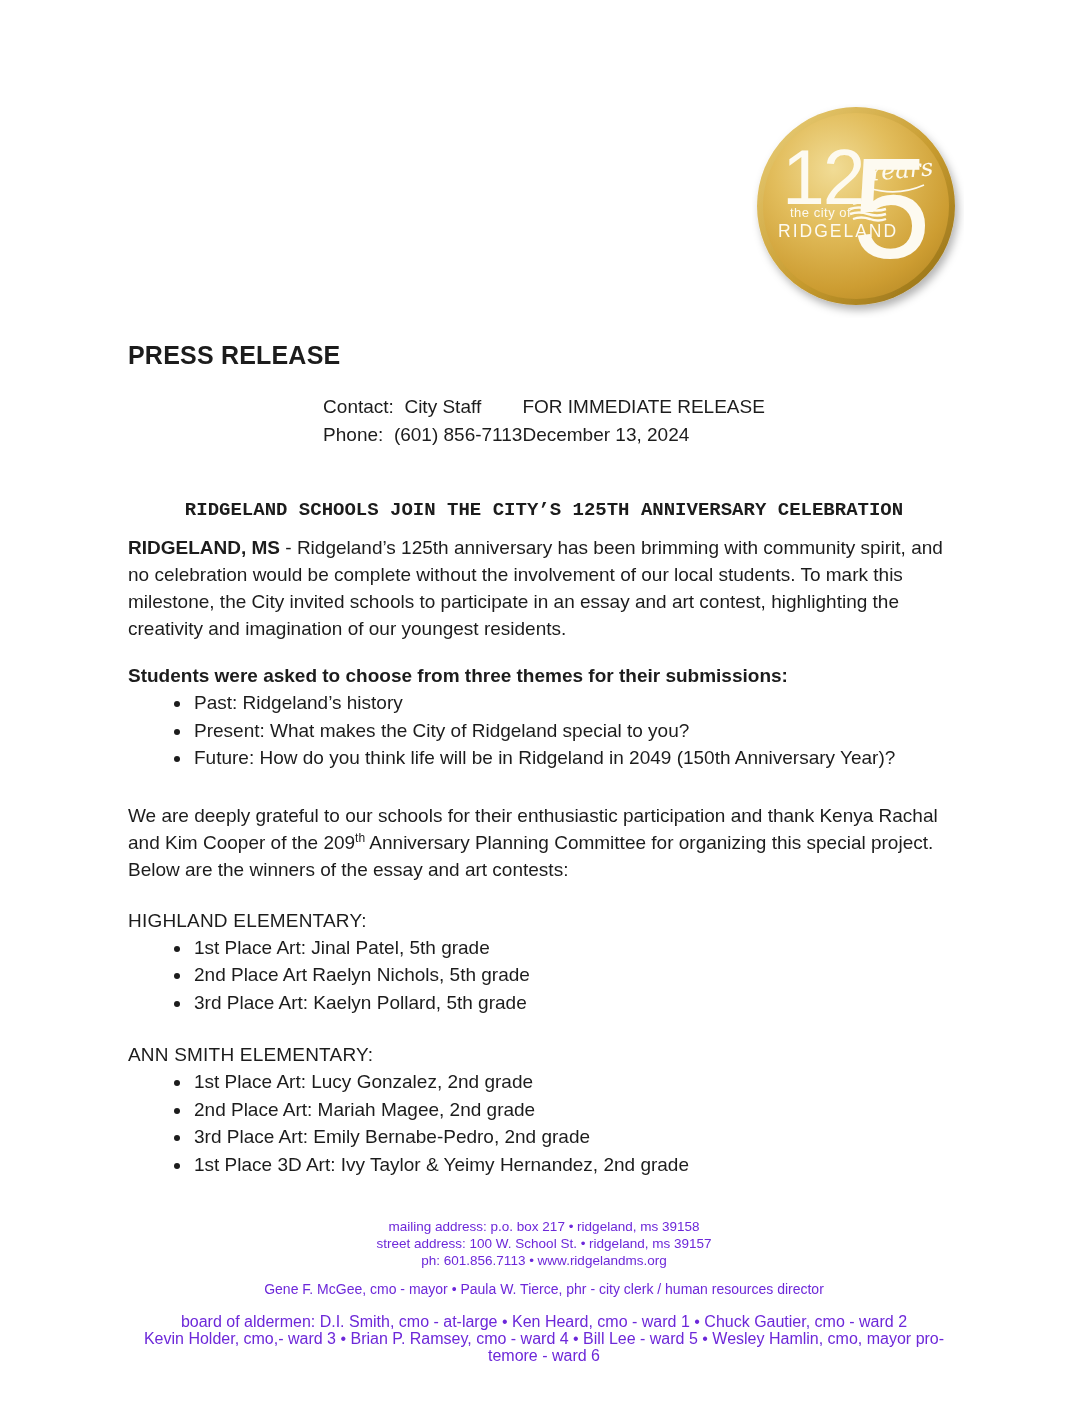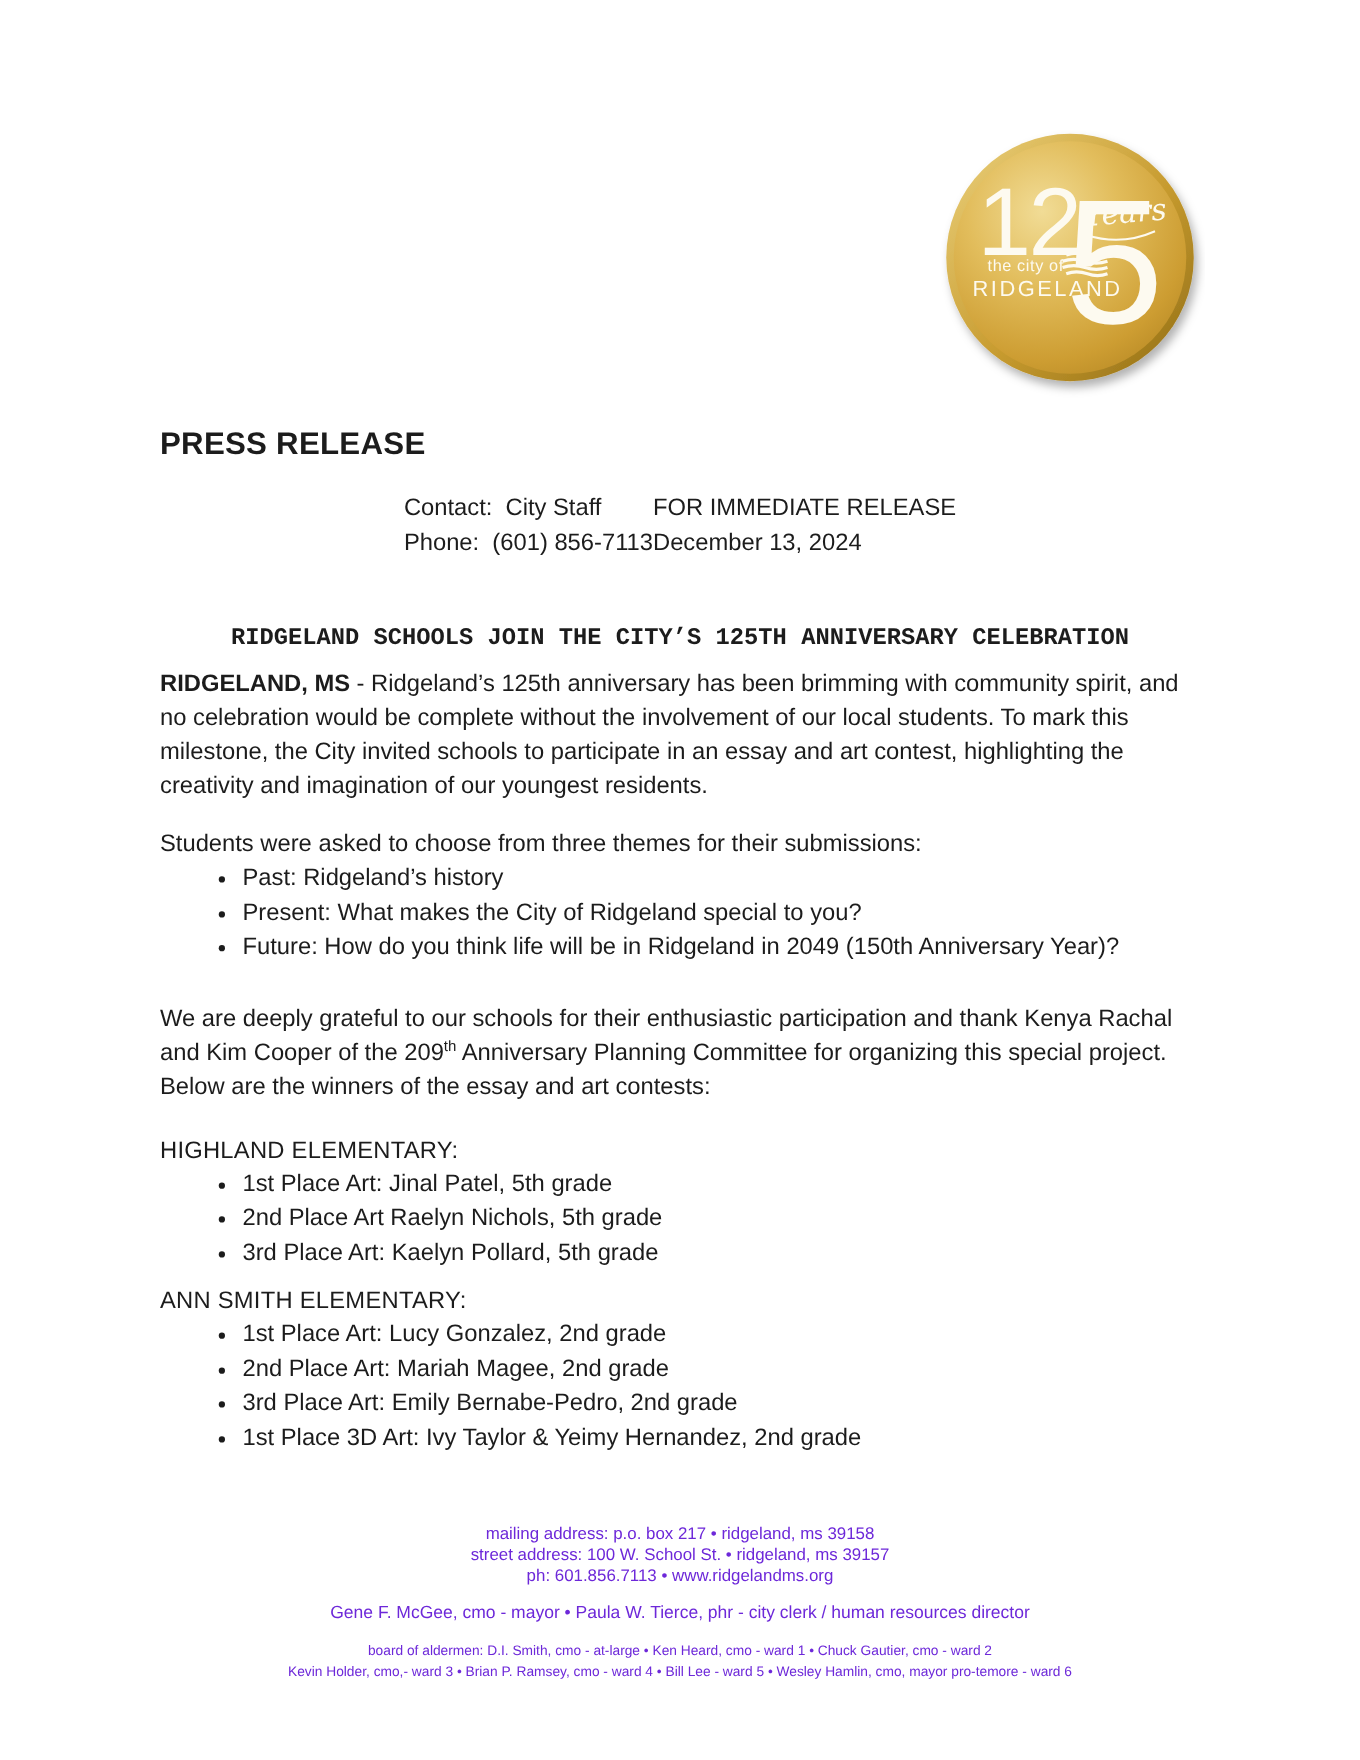--- a/index.html
+++ b/index.html
@@ -8,34 +8,34 @@
     font-family:"Liberation Sans",sans-serif;position:relative;overflow:hidden;
   }
   .logo-wrap{position:absolute;left:752px;top:104px;width:212px;height:214px;}
   .press-release{position:absolute;left:128px;top:341px;font-size:25px;font-weight:bold;letter-spacing:0.2px;}
   .contact-row{position:absolute;left:128px;right:128px;top:393px;display:flex;justify-content:center;}
   .contact-col div, .release-col div{font-size:19px;line-height:28px;white-space:pre-wrap;}
   .main{position:absolute;left:128px;right:128px;top:497px;font-size:19px;line-height:27px;}
   .doc-title{text-align:center;font-weight:bold;margin:0 0 0 0;font-family:Liberation Mono, monospace;}
   .para{margin:0;}
   .p1{margin-top:10px;}
-  .p2{margin-top:20px;}
+  .p2{margin-top:20px;font-weight:bold;}
   .p3{margin-top:30px;}
   .lead-bold{font-weight:bold;margin-top:30px;}
   sup{font-size:12px;line-height:0;vertical-align:super;}
   ul.bullets{margin:0;padding:0 0 0 64px;list-style:disc;}
   ul.bullets li{line-height:27.5px;padding-left:2px;}
   .themes-list{margin-top:24px;}
   .school-heading{margin-top:24px;letter-spacing:0.2px;}
-  .school-heading-2{margin-top:11px;letter-spacing:0.2px;}
+  .school-heading-2{margin-top:25px;letter-spacing:0.2px;}
   .school-list{margin-top:2px;}
   .footer{position:absolute;left:128px;right:128px;top:1218px;text-align:center;color:#6d28d9;}
   .footer .addr{font-size:13.5px;line-height:17px;}
   .footer .officials{font-size:14px;line-height:18px;margin-top:11px;}
-  .footer .board{font-size:11px;line-height:17px;margin-top:15px;}
+  .footer .board{font-size:16px;line-height:17px;margin-top:15px;}
 </style>
 </head>
 <body>
 
 <div class="logo-wrap">
   <svg width="212" height="214" viewBox="0 0 212 214">
     <defs>
       <linearGradient id="rim" x1="0" y1="0" x2="1" y2="1">
         <stop offset="0" stop-color="#ecd27e"></stop>
         <stop offset="0.55" stop-color="#c79b2f"></stop>

